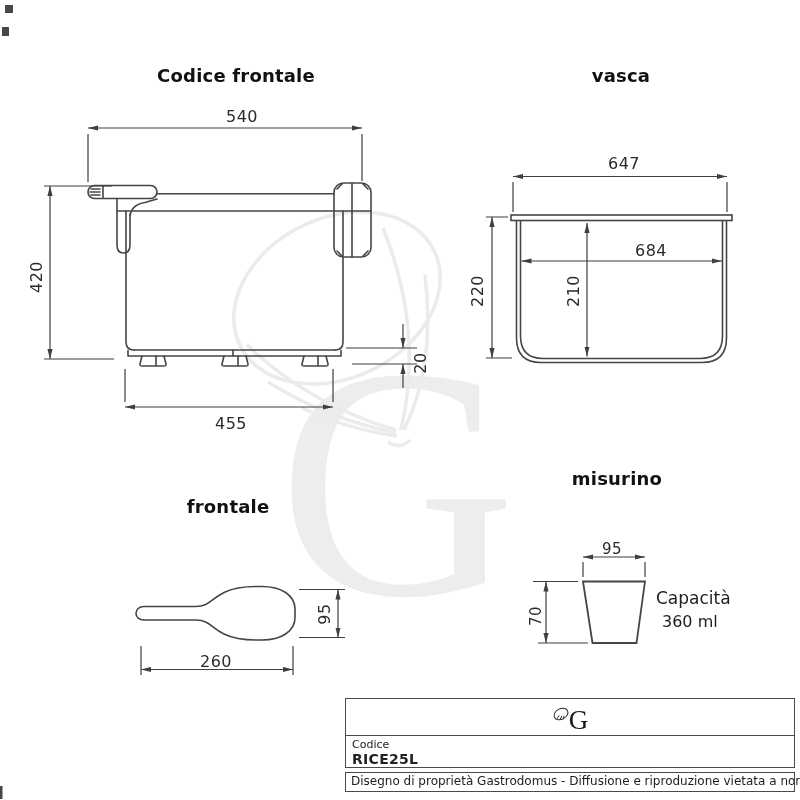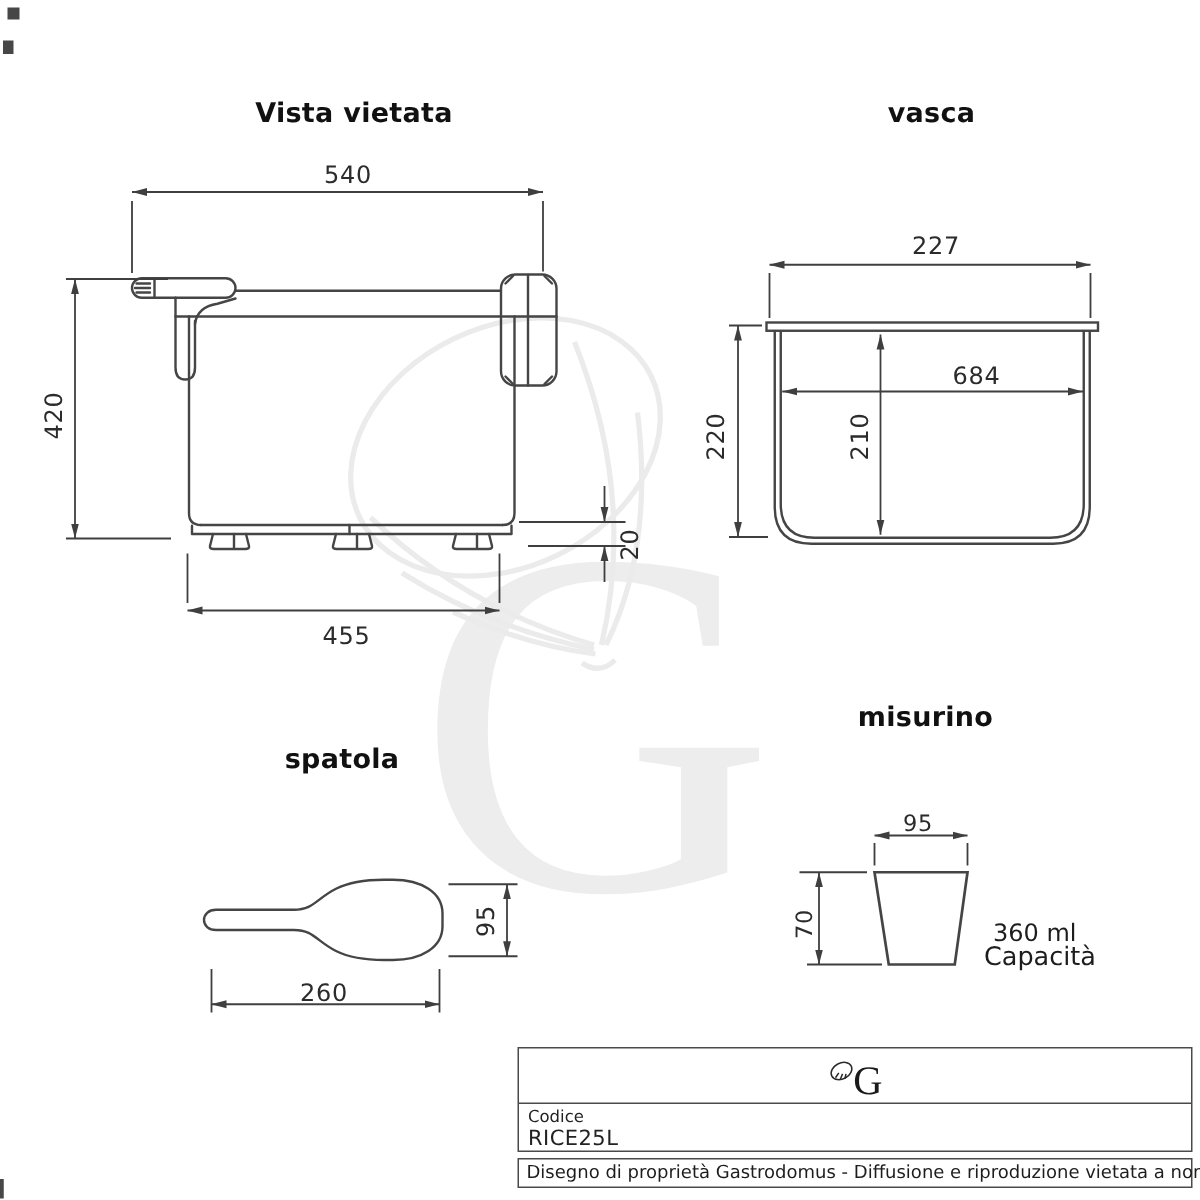--- a/index.html
+++ b/index.html
@@ -36,21 +36,21 @@
   .brand{display:flex;align-items:baseline;font-family:"Liberation Serif","DejaVu Serif",serif;color:#1a1a1a;}
   .brand .hat{align-self:flex-start;margin:-2px -3px 0 0;}
   .brand .big{font-size:27px;line-height:22px;}
   .brand .rest{font-size:17px;letter-spacing:1.5px;}
   .datarow{display:flex;height:31px;box-sizing:border-box;flex-direction:column;}
   .cell{box-sizing:border-box;padding:2px 0 0 6px;}
   .cell.code{width:125px;}
   .cell.desc{flex:1;border-left:1.4px solid #4a4a4a;}
   .cell .lbl{font-size:11px;color:#222;line-height:13px;}
   .cell .val{font-size:12px;color:#222;line-height:15px;margin-top:1px;}
-  .cell.code .val{font-size:14px;font-weight:normal;letter-spacing:0.3px;}
+  .cell.code .val{font-size:14px;font-weight:bold;letter-spacing:0.3px;}
   .legalbar{
     position:absolute;left:345px;top:772px;width:450px;height:20px;
     border:1.2px solid #4a4a4a;box-sizing:border-box;background:#fff;z-index:3;
     font-size:12px;line-height:17px;padding-left:5px;white-space:nowrap;color:#1d1d1d;
   }
 </style>
 </head>
 <body>
 
 <div class="watermark-g">G</div>
@@ -142,40 +142,40 @@
     <path d="M583,581.5 L592.5,643 H636.5 L645,581.5 Z"></path>
   </g>
   <g stroke="#3f3f3f" stroke-width="1.2" fill="none">
     <line x1="583" y1="557" x2="645" y2="557" marker-start="url(#arr)" marker-end="url(#arr)"></line>
     <path d="M583,562 V577 M645,562 V577"></path>
     <path d="M533,581.5 H578 M538,643 H588"></path>
     <line x1="546" y1="581.5" x2="546" y2="643" marker-start="url(#arr)" marker-end="url(#arr)"></line>
   </g>
 </svg>
 
-<div class="vtitle" style="left:236px;top:65px;">Vista vietata</div>
-<div class="dimtext" style="left:232px;top:107px;">540</div>
+<div class="vtitle" style="left:236px;top:65px;">Codice frontale</div>
+<div class="dimtext" style="left:242px;top:107px;">540</div>
 <div class="dimtext rot" style="left:36px;top:277px;">420</div>
 <div class="dimtext" style="left:231px;top:414px;">455</div>
 <div class="dimtext rot" style="left:420px;top:363px;">20</div>
 
 <div class="vtitle" style="left:621px;top:65px;">vasca</div>
-<div class="dimtext" style="left:624px;top:154px;">227</div>
+<div class="dimtext" style="left:624px;top:154px;">647</div>
 <div class="dimtext rot" style="left:477px;top:291px;">220</div>
 <div class="dimtext" style="left:651px;top:241px;">684</div>
 <div class="dimtext rot" style="left:573px;top:291px;">210</div>
 
-<div class="vtitle" style="left:228px;top:496px;">spatola</div>
+<div class="vtitle" style="left:228px;top:496px;">frontale</div>
 <div class="dimtext rot" style="left:324px;top:614px;">95</div>
 <div class="dimtext" style="left:216px;top:652px;">260</div>
 
 <div class="vtitle" style="left:617px;top:468px;">misurino</div>
 <div class="dimtext" style="left:612px;top:540px;font-size:15px;">95</div>
 <div class="dimtext rot" style="left:536px;top:616px;font-size:15px;">70</div>
-<div class="captext" style="left:656px;top:588px;margin-top:40px;">Capacità</div>
+<div class="captext" style="left:656px;top:588px;">Capacità</div>
 <div class="captext" style="left:662px;top:612px;font-size:16px;">360 ml</div>
 
 <div class="tblock">
   <div class="logorow">
     <div class="brand">
       <span class="hat">
         <svg width="20" height="18" viewBox="0 0 20 18">
           <g stroke="#2a2a2a" stroke-width="1" fill="#ffffff">
             <ellipse cx="9" cy="7" rx="7.3" ry="5.3" transform="rotate(-28 9 7)"></ellipse>
             <path d="M5,11.5 l2.2,-3.2 M8.2,12.5 l1.5,-3.6 M11.2,12.3 l0.8,-3.4" fill="none"></path>

